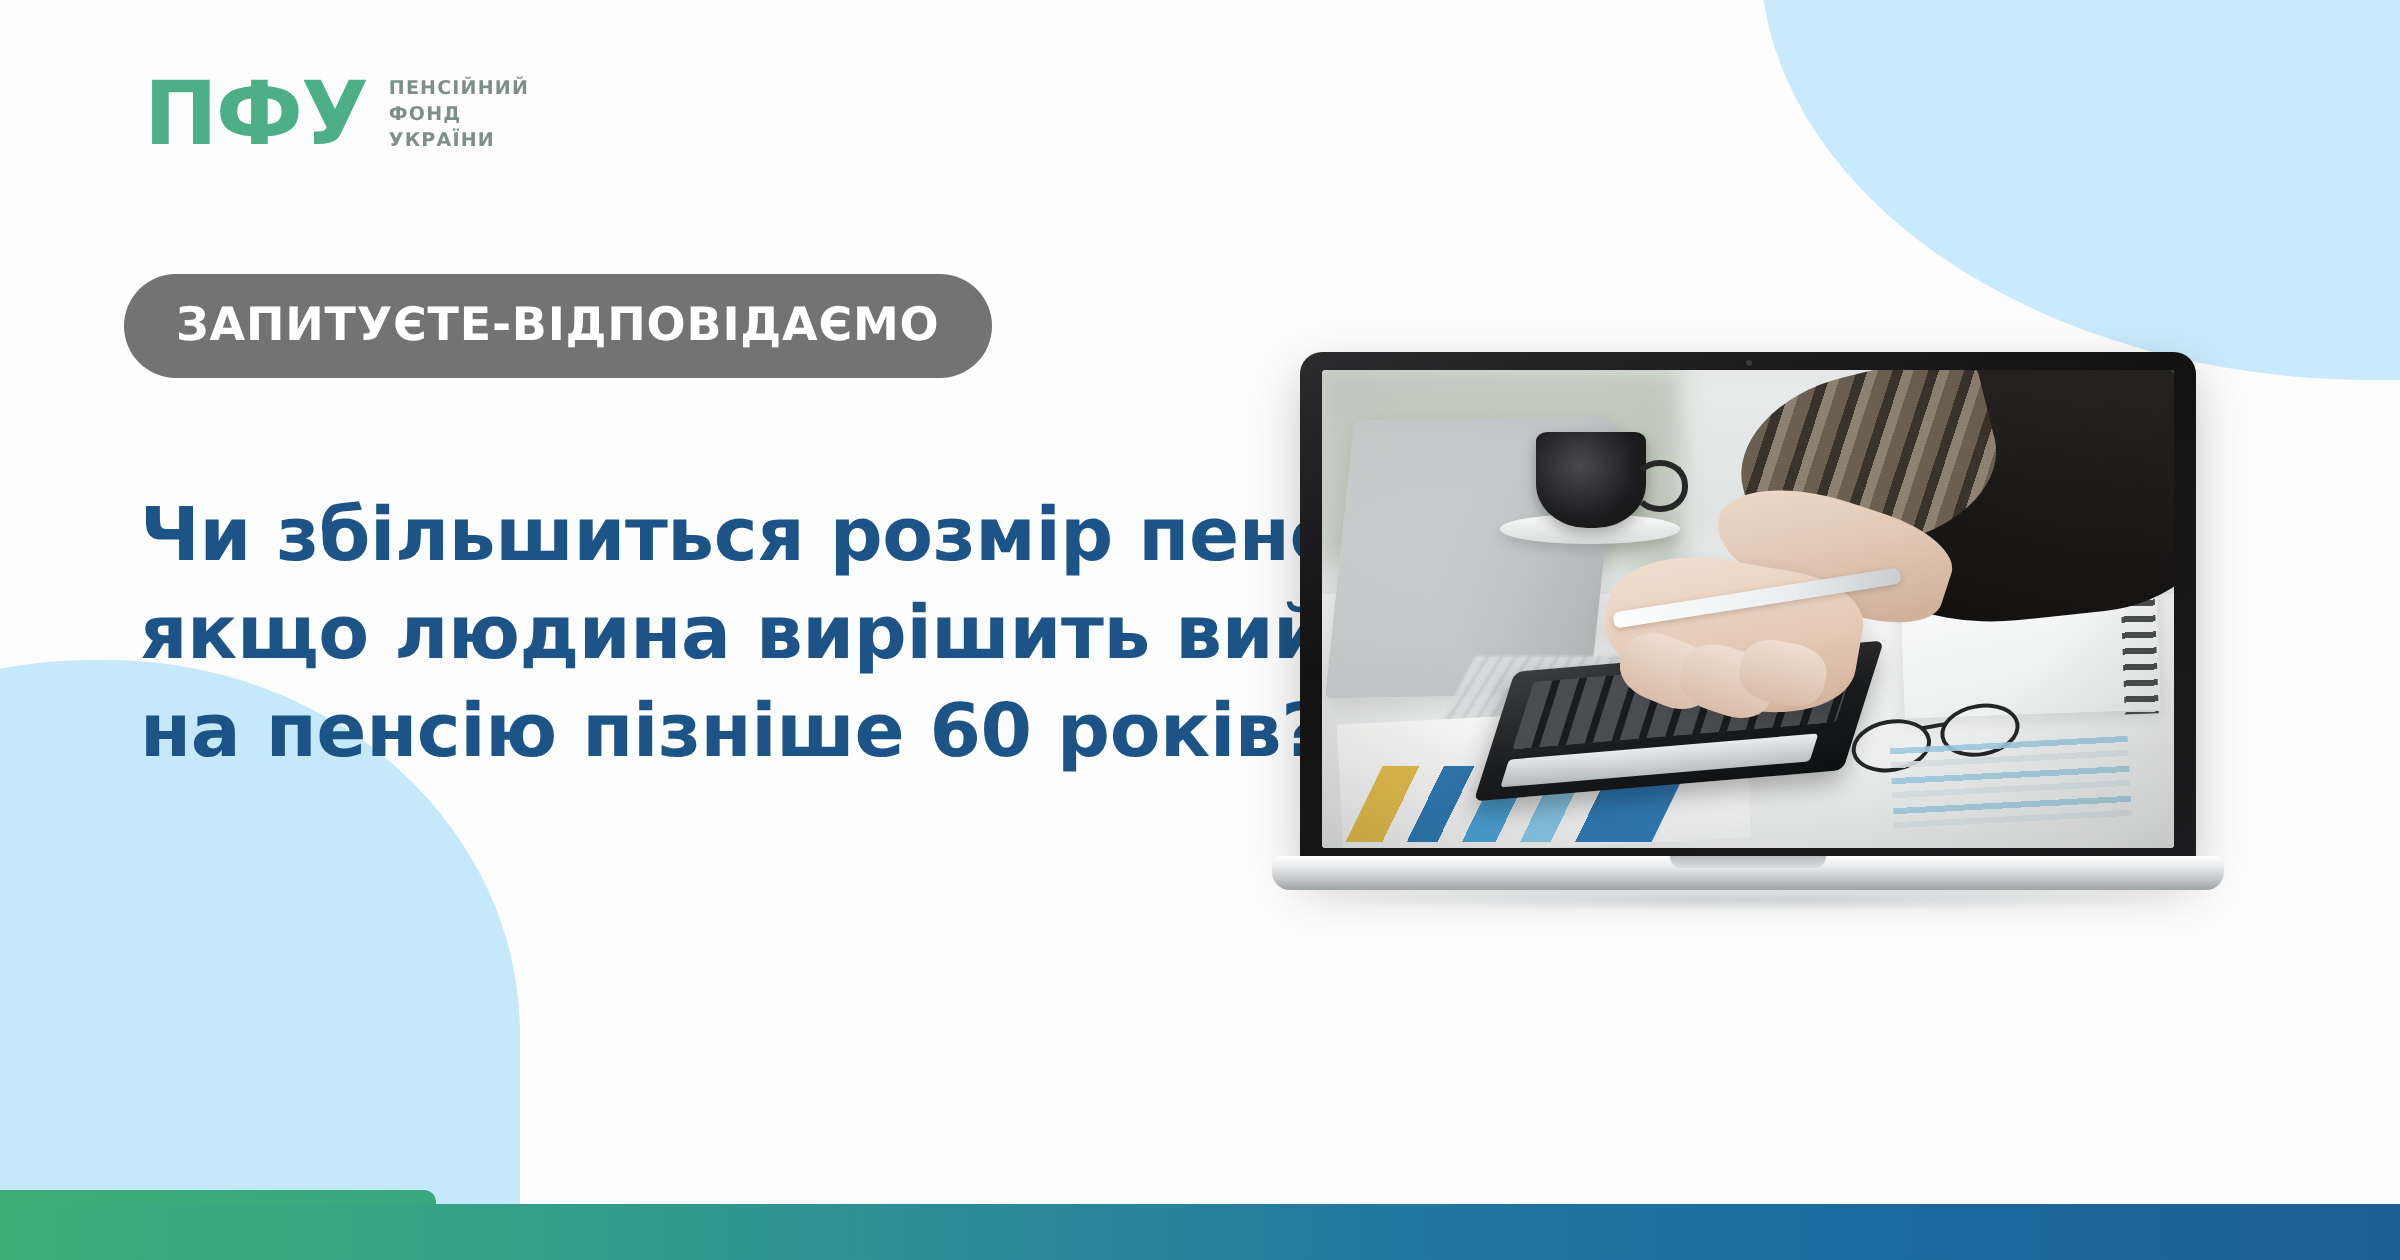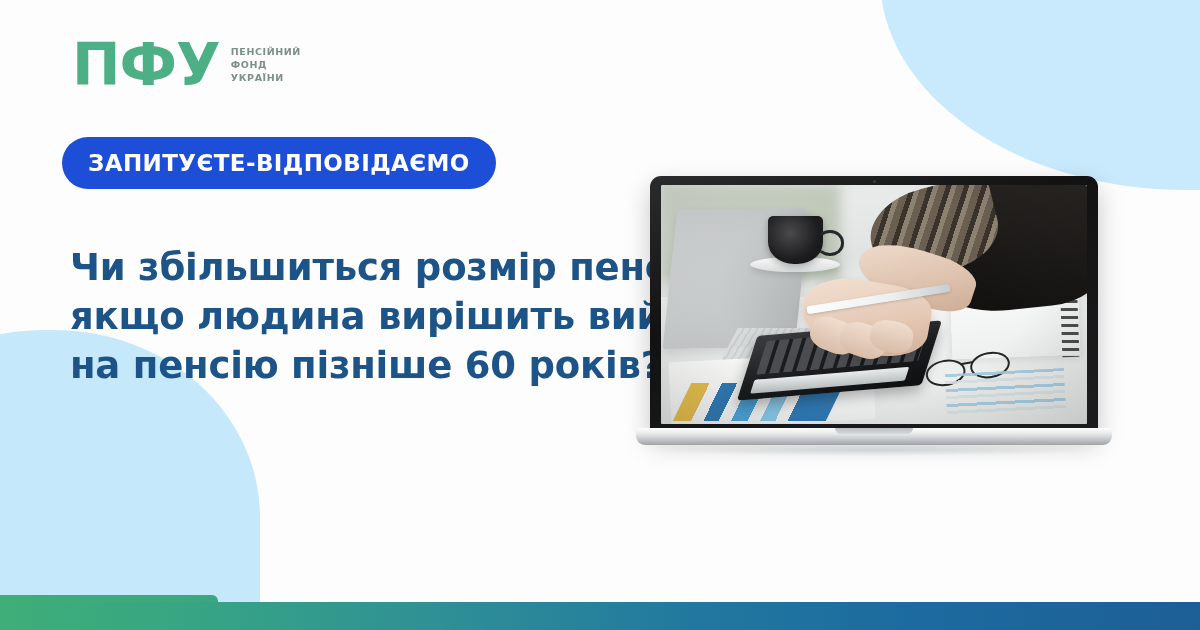--- a/index.html
+++ b/index.html
@@ -93,21 +93,21 @@
   
   .logo {
     position: absolute;
     left: 72px;
     top: 35px;
     display: flex;
     align-items: center;
     gap: 11px;
   }
   .logo-mark {
-    font-size: 58px;
+    font-size: 44px;
     line-height: 1;
     font-weight: 700;
     letter-spacing: -1px;
     color: #4caf86;
     font-family: "DejaVu Sans", sans-serif;
     position: relative;
     top: 1px;
   }
   .logo-words {
     display: flex;
@@ -128,21 +128,21 @@
   
   .badge {
     position: absolute;
     left: 62px;
     top: 137px;
     height: 52px;
     padding: 0 26px;
     display: flex;
     align-items: center;
     justify-content: center;
-    background: #1d4ed8;
+    background: #737373;
     border-radius: 26px;
     color: #ffffff;
     font-size: 23px;
     font-weight: 700;
     letter-spacing: 0.4px;
     font-family: "DejaVu Sans", sans-serif;
     white-space: nowrap;
   }
 
   

